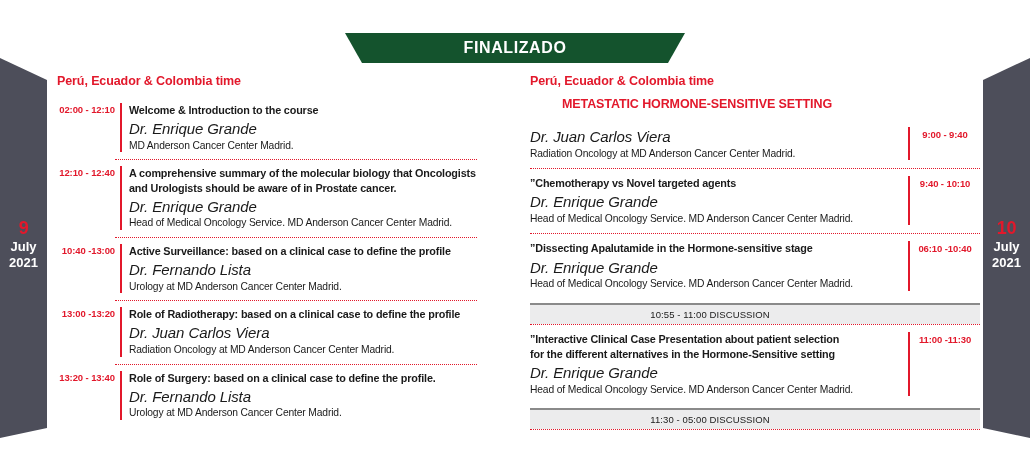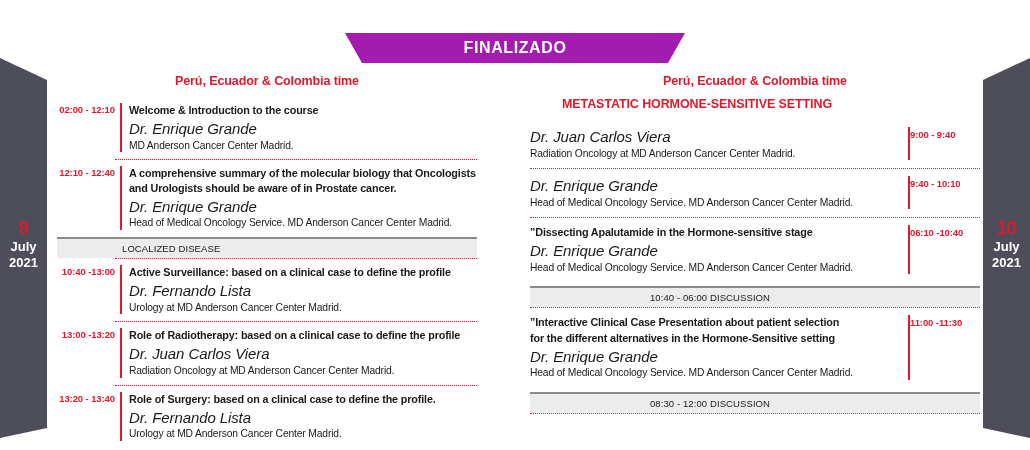--- a/index.html
+++ b/index.html
@@ -34,35 +34,35 @@
   .day-num{
     font-size:18px;font-weight:bold;color:#e2182b;
     letter-spacing:-0.3px;
   }
   .day-month{font-size:13px;font-weight:bold;color:#ffffff;}
   .day-year{font-size:13px;font-weight:bold;color:#ffffff;}
 
   
   .banner{
     position:absolute;left:345px;top:33px;width:340px;height:30px;
-    background:#a21caf;
+    background:#14532d;
     clip-path:polygon(0 0,340px 0,323px 30px,17px 30px);
     color:#ffffff;
     font-size:16px;font-weight:bold;letter-spacing:0.6px;
     display:flex;align-items:center;justify-content:center;
   }
 
   
   .col{position:absolute;top:74px;}
   .col-left{left:57px;width:420px;}
   .col-right{left:530px;width:450px;}
 
   .col-heading{
     color:#e2182b;font-size:12.5px;font-weight:bold;
-    letter-spacing:-0.1px;margin:0 0 9px 0;text-align:center;
+    letter-spacing:-0.1px;margin:0 0 9px 0;
   }
   .col-subheading{
     color:#e2182b;font-size:12.5px;font-weight:bold;
     letter-spacing:-0.1px;margin:0 0 9px 0;padding-left:32px;
   }
 
   
   .row-l{
     position:relative;display:flex;align-items:flex-start;
     padding:6px 0 7px 0;
@@ -88,21 +88,21 @@
   .row-r{
     position:relative;display:flex;align-items:flex-start;
     padding:7px 0 8px 0;
   }
   .row-r .body{flex:1 1 auto;padding-right:8px;}
   .row-r .bar{
     flex:0 0 2px;width:2px;align-self:stretch;background:#e2182b;
     margin:0 0 0 0;
   }
   .row-r .time{
-    width:70px;flex:0 0 70px;
+    width:70px;flex:0 0 70px;text-align:center;
     color:#e2182b;font-size:9.5px;font-weight:bold;
     padding-top:2px;letter-spacing:-0.1px;
   }
 
   
   .title{
     font-size:10.8px;font-weight:bold;color:#1a1a1a;
     line-height:1.32;letter-spacing:-0.15px;margin:0 0 2px 0;
   }
   .speaker{
@@ -164,23 +164,20 @@
         <div class="sep-dot sep-dot-l"></div>
         <div class="row-l">
           <div class="time">12:10 - 12:40</div>
           <div class="bar"></div>
           <div class="body">
             <div class="title">A comprehensive summary of the molecular biology that Oncologists and Urologists should be aware of in Prostate cancer.</div>
             <div class="speaker">Dr. Enrique Grande</div>
             <div class="affil">Head of Medical Oncology Service. MD Anderson Cancer Center Madrid.</div>
           </div>
         </div>
-        <div class="band band-left">
-          <span>LOCALIZED DISEASE</span>
-        </div>
         <div class="sep-dot sep-dot-l"></div>
         <div class="row-l">
           <div class="time">10:40 -13:00</div>
           <div class="bar"></div>
           <div class="body">
             <div class="title">Active Surveillance: based on a clinical case to define the profile</div>
             <div class="speaker">Dr. Fernando Lista</div>
             <div class="affil">Urology at MD Anderson Cancer Center Madrid.</div>
           </div>
         </div>
@@ -215,52 +212,53 @@
           <div class="body">
             <div class="speaker">Dr. Juan Carlos Viera</div>
             <div class="affil">Radiation Oncology at MD Anderson Cancer Center Madrid.</div>
           </div>
           <div class="bar"></div>
           <div class="time">9:00 - 9:40</div>
         </div>
         <div class="sep-dot"></div>
         <div class="row-r">
           <div class="body">
+            <div class="title">”Chemotherapy vs Novel targeted agents</div>
             <div class="speaker">Dr. Enrique Grande</div>
             <div class="affil">Head of Medical Oncology Service. MD Anderson Cancer Center Madrid.</div>
           </div>
           <div class="bar"></div>
           <div class="time">9:40 - 10:10</div>
         </div>
         <div class="sep-dot"></div>
         <div class="row-r">
           <div class="body">
             <div class="title">”Dissecting Apalutamide in the Hormone-sensitive stage</div>
             <div class="speaker">Dr. Enrique Grande</div>
             <div class="affil">Head of Medical Oncology Service. MD Anderson Cancer Center Madrid.</div>
           </div>
           <div class="bar"></div>
           <div class="time">06:10 -10:40</div>
         </div>
         <div style="height: 4px;"></div>
         <div class="band band-center">
-          <span>10:40  - 06:00  DISCUSSION</span>
+          <span>10:55  - 11:00  DISCUSSION</span>
         </div>
         <div class="sep-dot"></div>
         <div class="row-r">
           <div class="body">
             <div class="title">”Interactive Clinical Case Presentation about patient selection</div>
             <div class="title" style="margin-top: -1px;">for the different alternatives in the Hormone-Sensitive setting</div>
             <div class="speaker">Dr. Enrique Grande</div>
             <div class="affil">Head of Medical Oncology Service. MD Anderson Cancer Center Madrid.</div>
           </div>
           <div class="bar"></div>
           <div class="time">11:00 -11:30</div>
         </div>
         <div style="height: 4px;"></div>
         <div class="band band-center">
-          <span>08:30  - 12:00  DISCUSSION</span>
+          <span>11:30  - 05:00  DISCUSSION</span>
         </div>
         <div class="sep-dot"></div>
       </div>
   </div>
 
 </div>
 
 </body></html>

